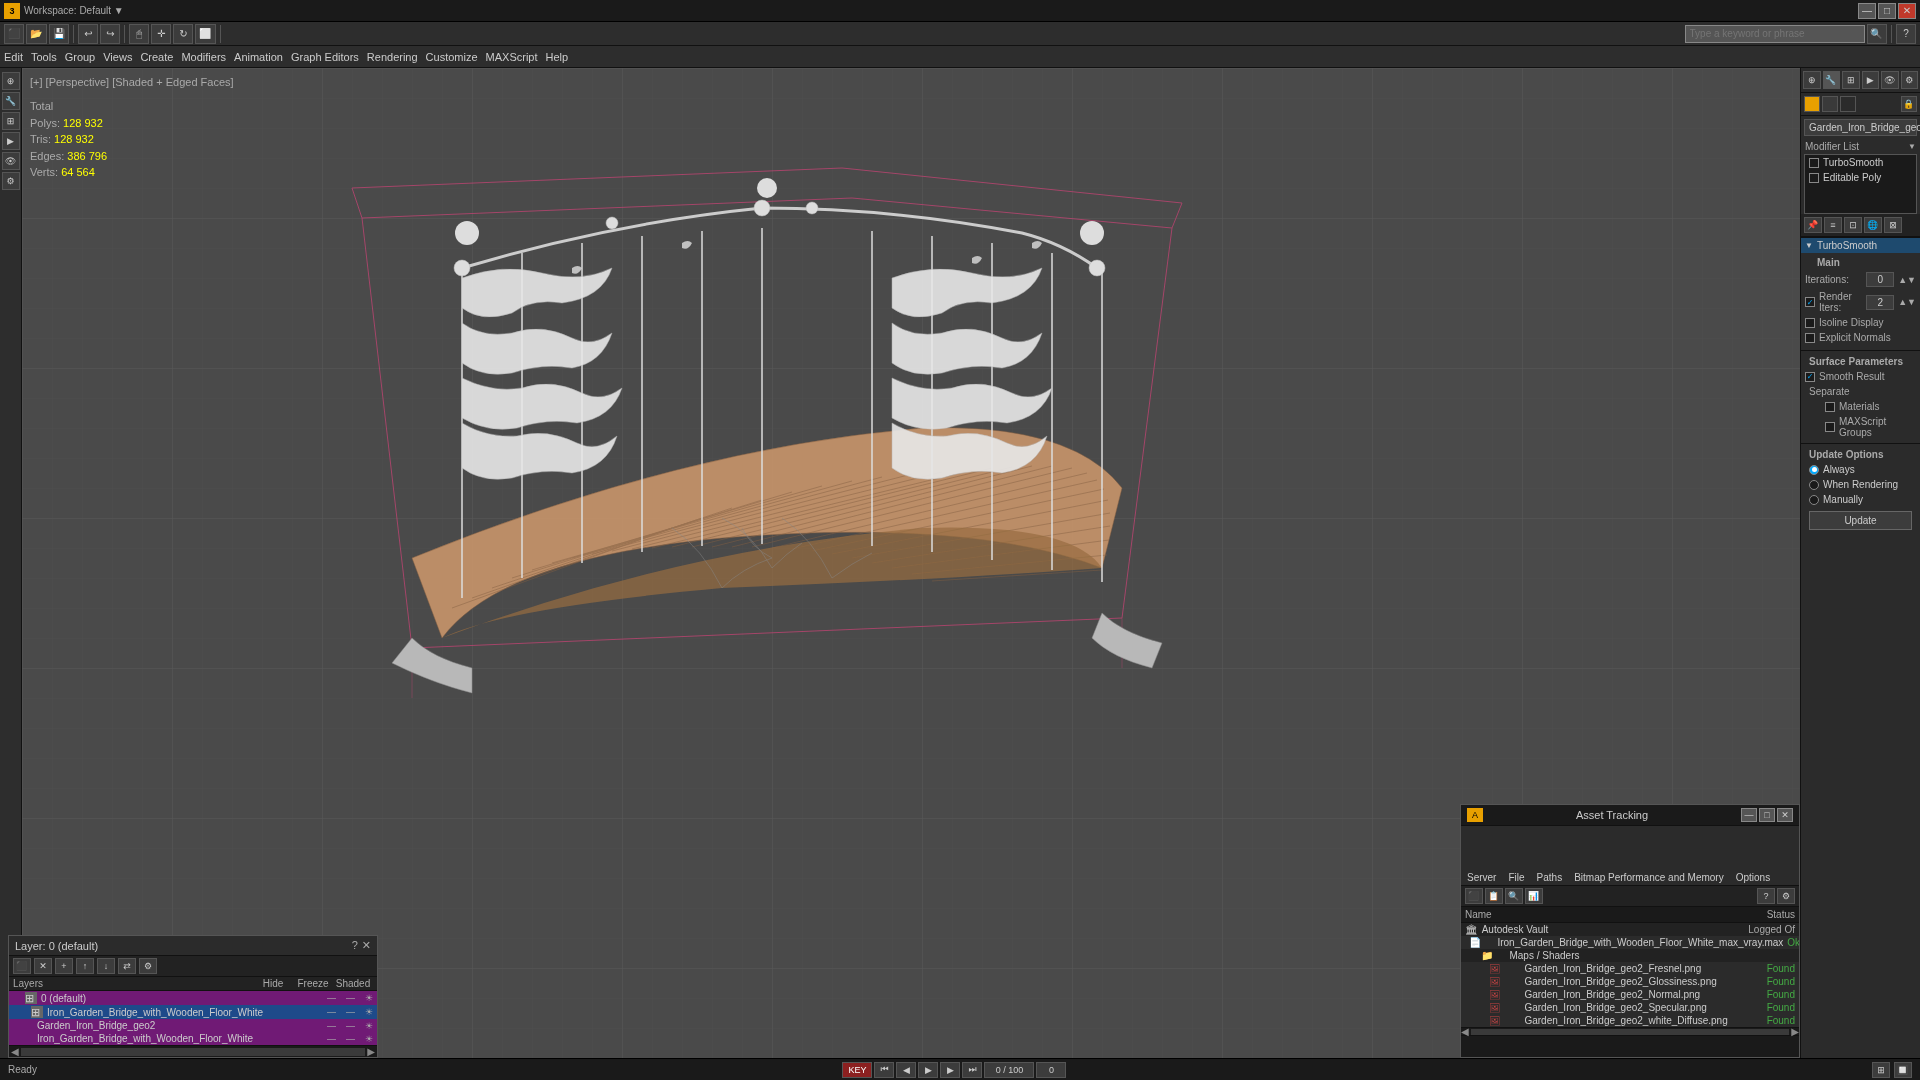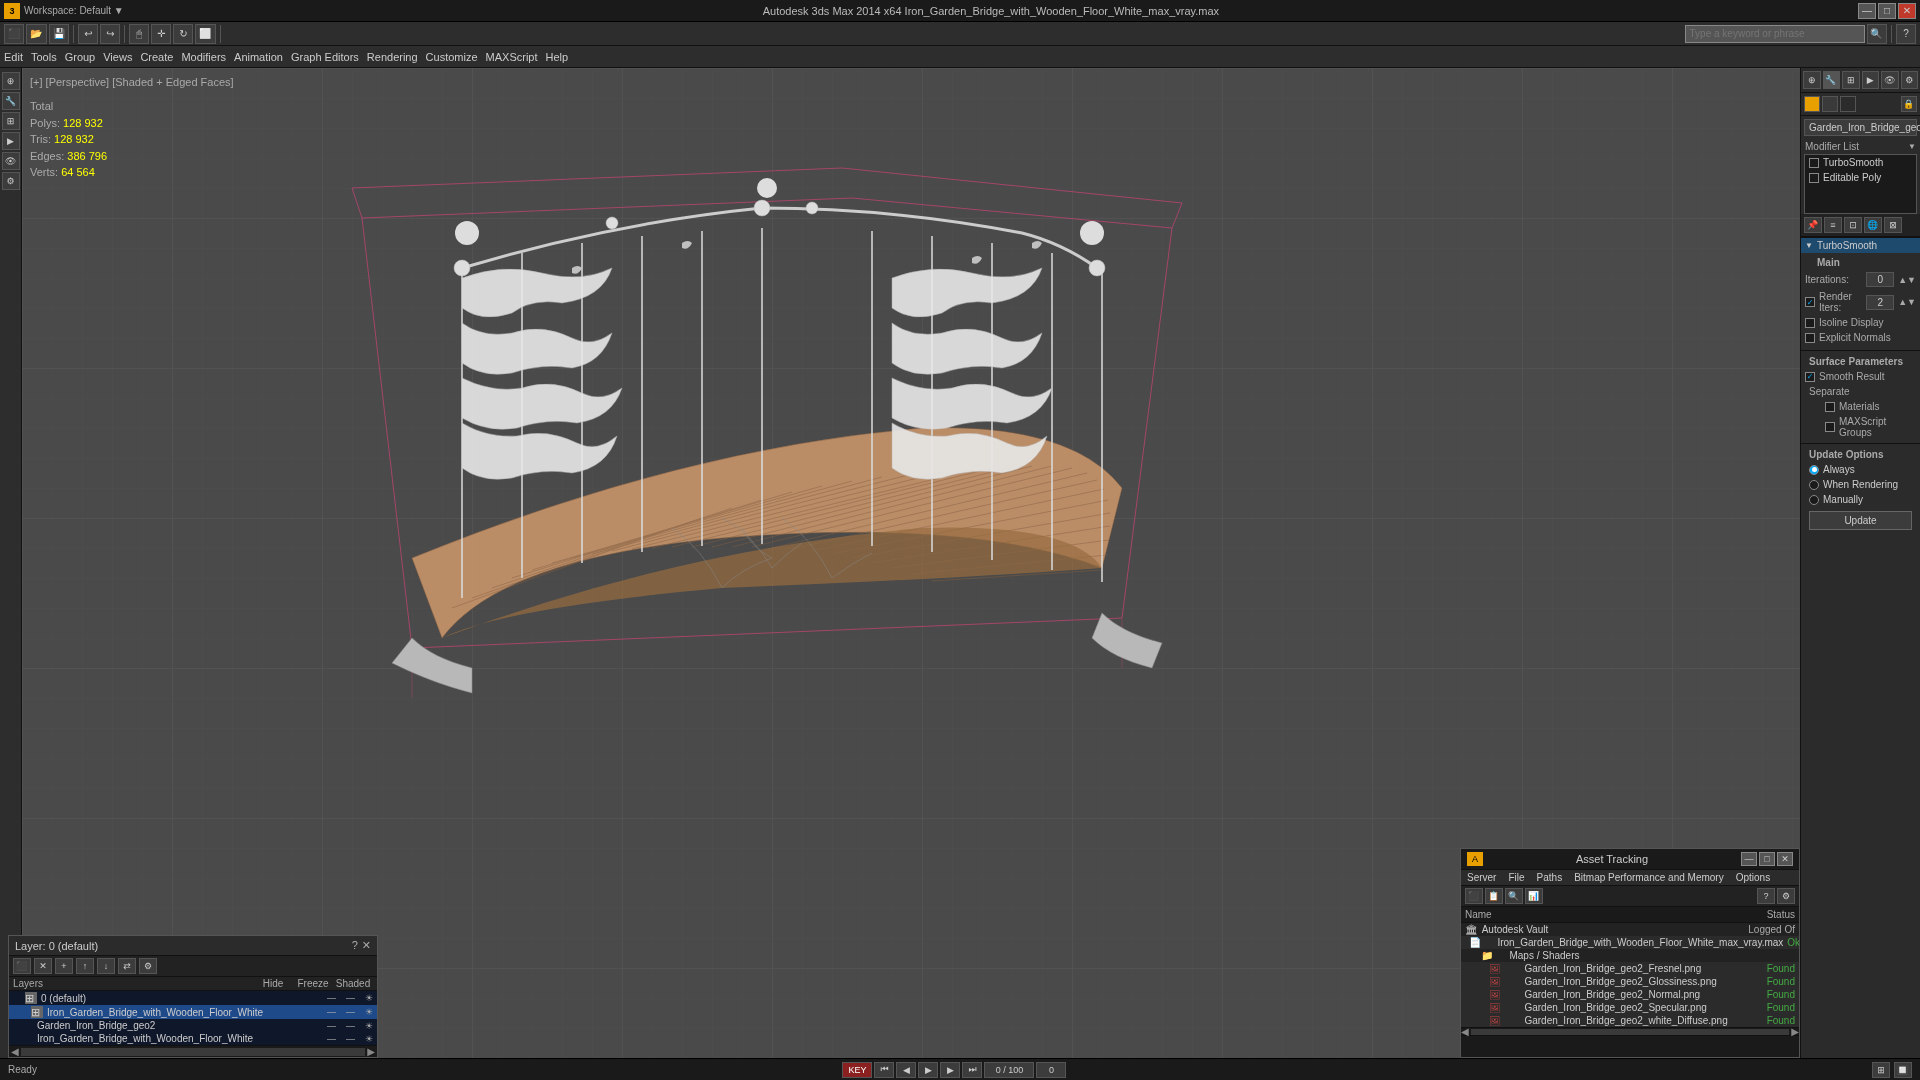--- a/index.html
+++ b/index.html
@@ -201,21 +201,21 @@
       font-size: 10px;
       color: #aaa;
     }
     
     
     #layers-panel {
       position: absolute;
       bottom: 22px;
       left: 8px;
       width: 370px;
-      background: #0f172a;
+      background: #701a75;
       border: 1px solid #555;
     }
     .layers-header {
       background: #2b2b2b;
       padding: 3px 6px;
       display: flex;
       align-items: center;
       justify-content: space-between;
       border-bottom: 1px solid #111;
     }
@@ -268,20 +268,21 @@
       border-bottom: 1px solid #111;
     }
     .asset-title { color: #ccc; font-size: 11px; }
     .asset-win-btns { display: flex; gap: 2px; }
     .asset-win-btn { width: 16px; height: 14px; background: #555; border: 1px solid #888; color: #ccc; display: flex; align-items: center; justify-content: center; font-size: 9px; cursor: pointer; }
     .asset-menubar {
       background: #2b2b2b;
       display: flex;
       padding: 0;
       border-bottom: 1px solid #111;
+      margin-top: 44px;
     }
     .asset-menu-item { padding: 2px 6px; color: #ccc; font-size: 10px; cursor: pointer; }
     .asset-toolbar {
       background: #222;
       padding: 2px 4px;
       display: flex;
       align-items: center;
       gap: 2px;
       border-bottom: 1px solid #111;
     }
@@ -339,23 +340,20 @@
   </style>
 </head>
 <body>
 
 <div id="title-bar">
   <div id="title-bar-left">
     <div class="app-icon">3</div>
     <span style="font-size:10px; color:#aaa;">
       <span>Workspace: Default</span> ▼
     </span>
-  </div>
-  <div id="title-bar-center">
-    <span>Autodesk 3ds Max 2014 x64    Iron_Garden_Bridge_with_Wooden_Floor_White_max_vray.max</span>
   </div>
   <div id="title-bar-right">
     <div class="title-btn">—</div>
     <div class="title-btn">□</div>
     <div class="title-btn close">✕</div>
   </div>
 </div>
 
 <div id="toolbar">
   <div class="tb-btn">⬛</div>

